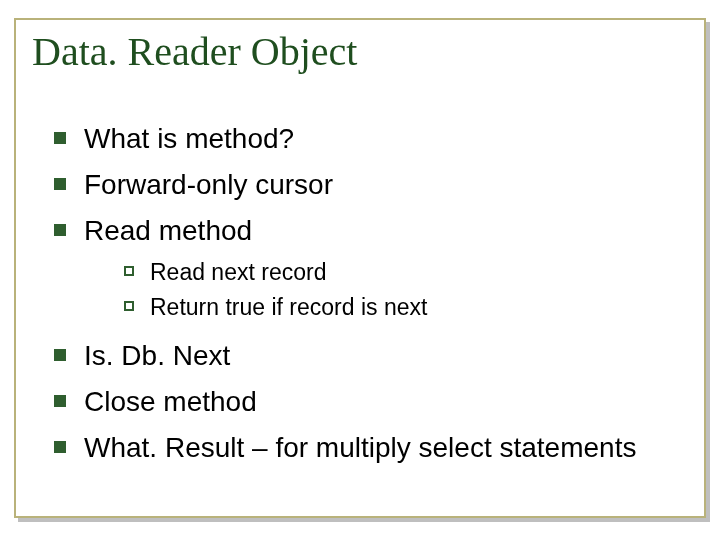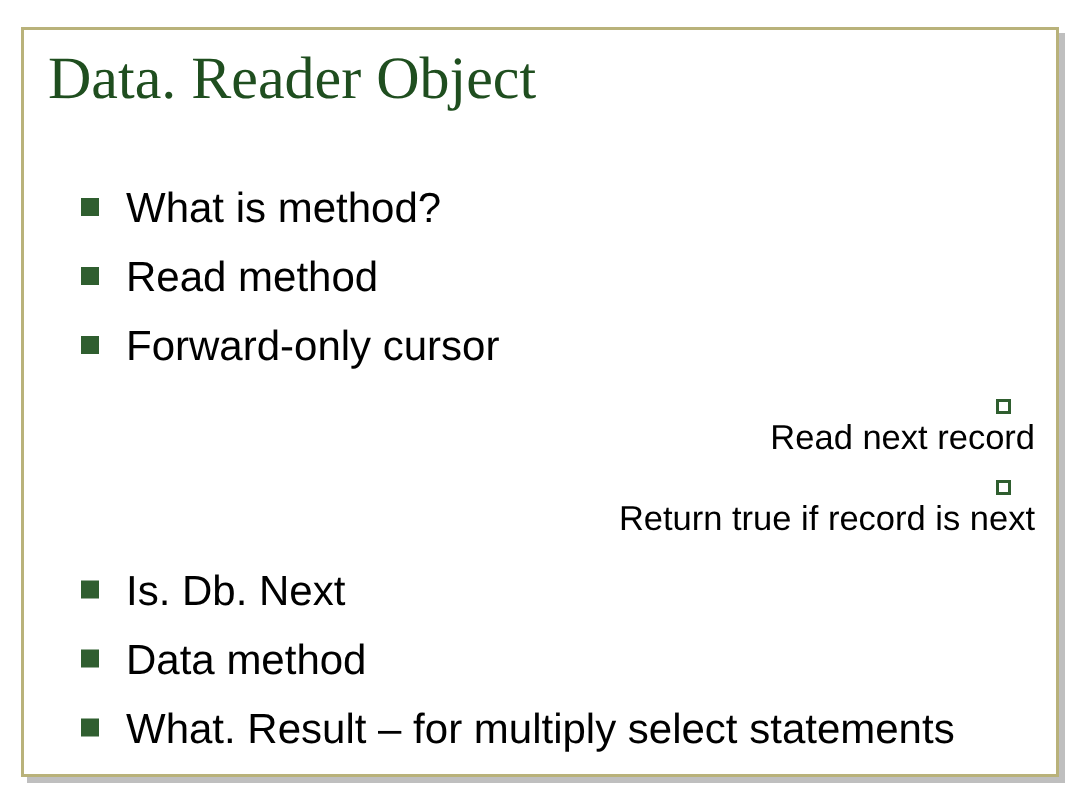--- a/index.html
+++ b/index.html
@@ -63,23 +63,22 @@
   }
   .lvl1 .txt {
     font-size: 28px;
     line-height: 1.35;
   }
   .sub {
     margin: 6px 0 14px 70px;
   }
   .lvl2 {
     display: flex;
-    align-items: flex-end;
+    align-items: flex-start;
     margin-bottom: 4px;
-    flex-direction: column;
   }
   .lvl2 .sq {
     width: 10px;
     height: 10px;
     box-sizing: border-box;
     border: 2px solid #2f5e2f;
     background: transparent;
     margin-top: 9px;
     margin-right: 16px;
     flex: 0 0 auto;
@@ -101,47 +100,47 @@
 
   <div class="body">
 
     <div class="lvl1">
       <span class="sq"></span>
       <span class="txt">What is method?</span>
     </div>
 
     <div class="lvl1">
       <span class="sq"></span>
-      <span class="txt">Read method</span>
+      <span class="txt">Forward-only cursor</span>
     </div>
 
     <div class="lvl1">
       <span class="sq"></span>
-      <span class="txt">Forward-only cursor</span>
+      <span class="txt">Read method</span>
     </div>
 
     <div class="sub">
       <div class="lvl2">
         <span class="sq"></span>
         <span class="txt">Read next record</span>
       </div>
       <div class="lvl2">
         <span class="sq"></span>
         <span class="txt">Return true if record is next</span>
       </div>
     </div>
 
     <div class="lvl1">
       <span class="sq"></span>
       <span class="txt">Is. Db. Next</span>
     </div>
 
     <div class="lvl1">
       <span class="sq"></span>
-      <span class="txt">Data method</span>
+      <span class="txt">Close method</span>
     </div>
 
     <div class="lvl1">
       <span class="sq"></span>
       <span class="txt">What. Result – for multiply select statements</span>
     </div>
 
   </div>
 </div>
 

